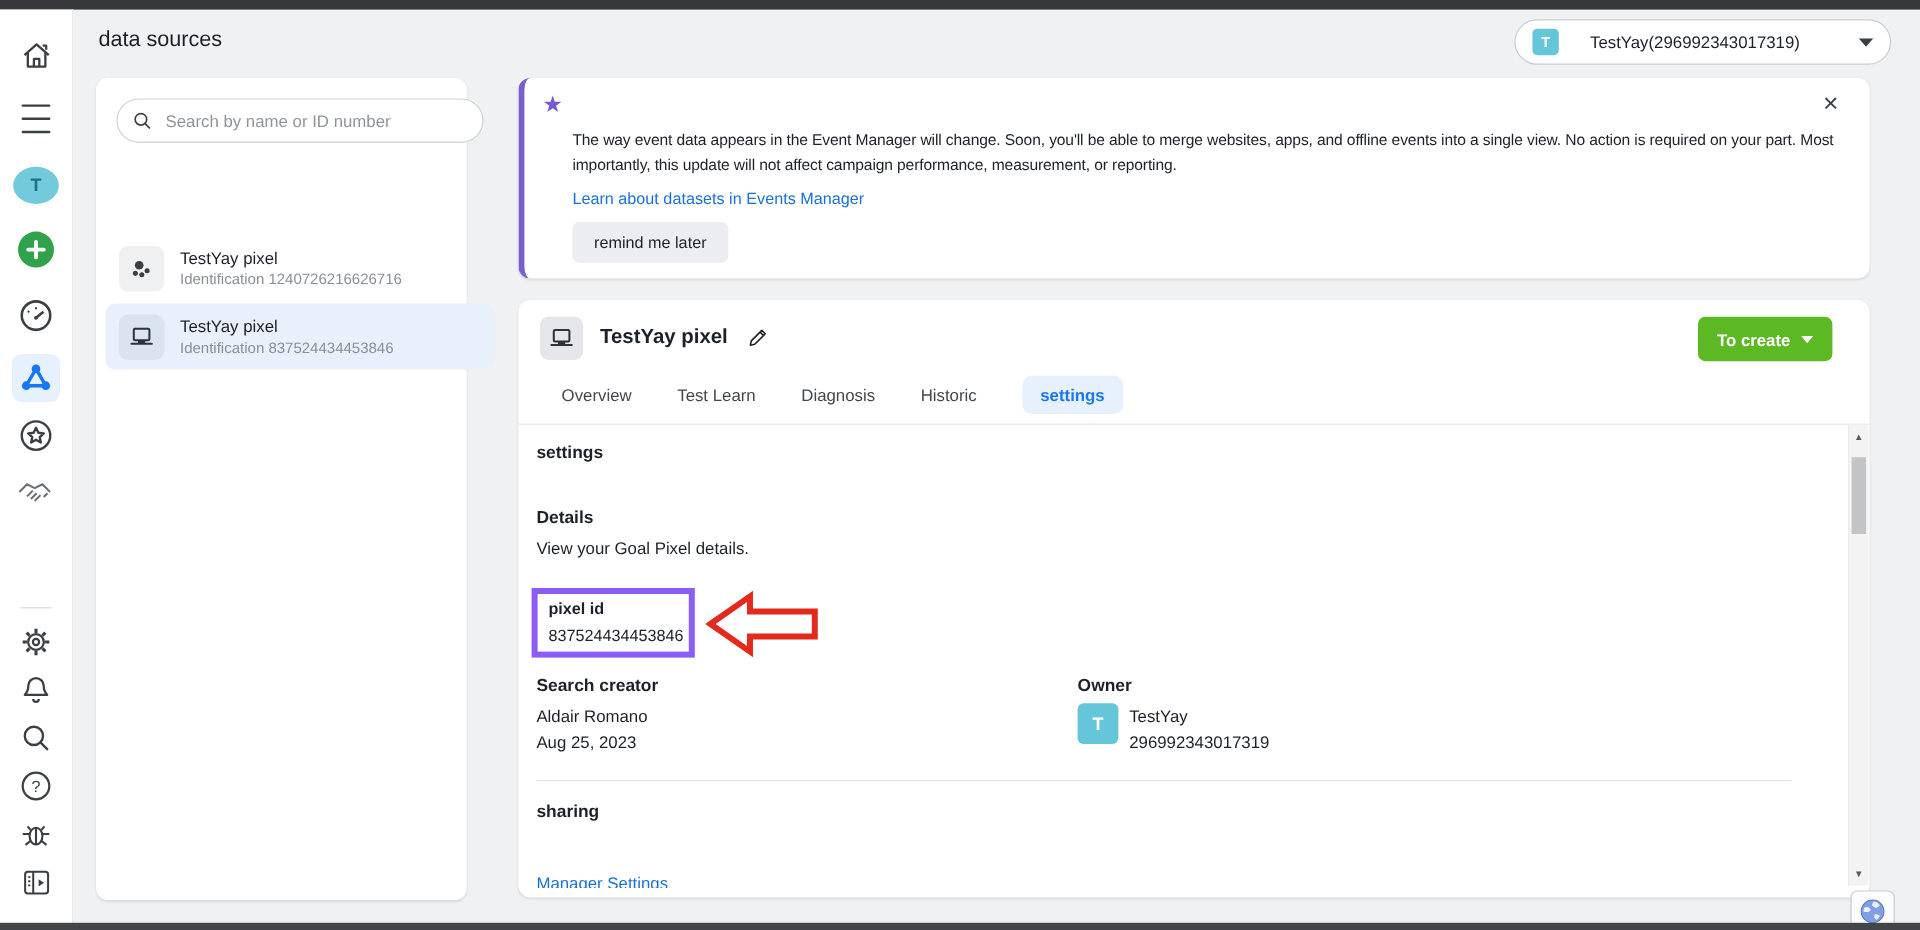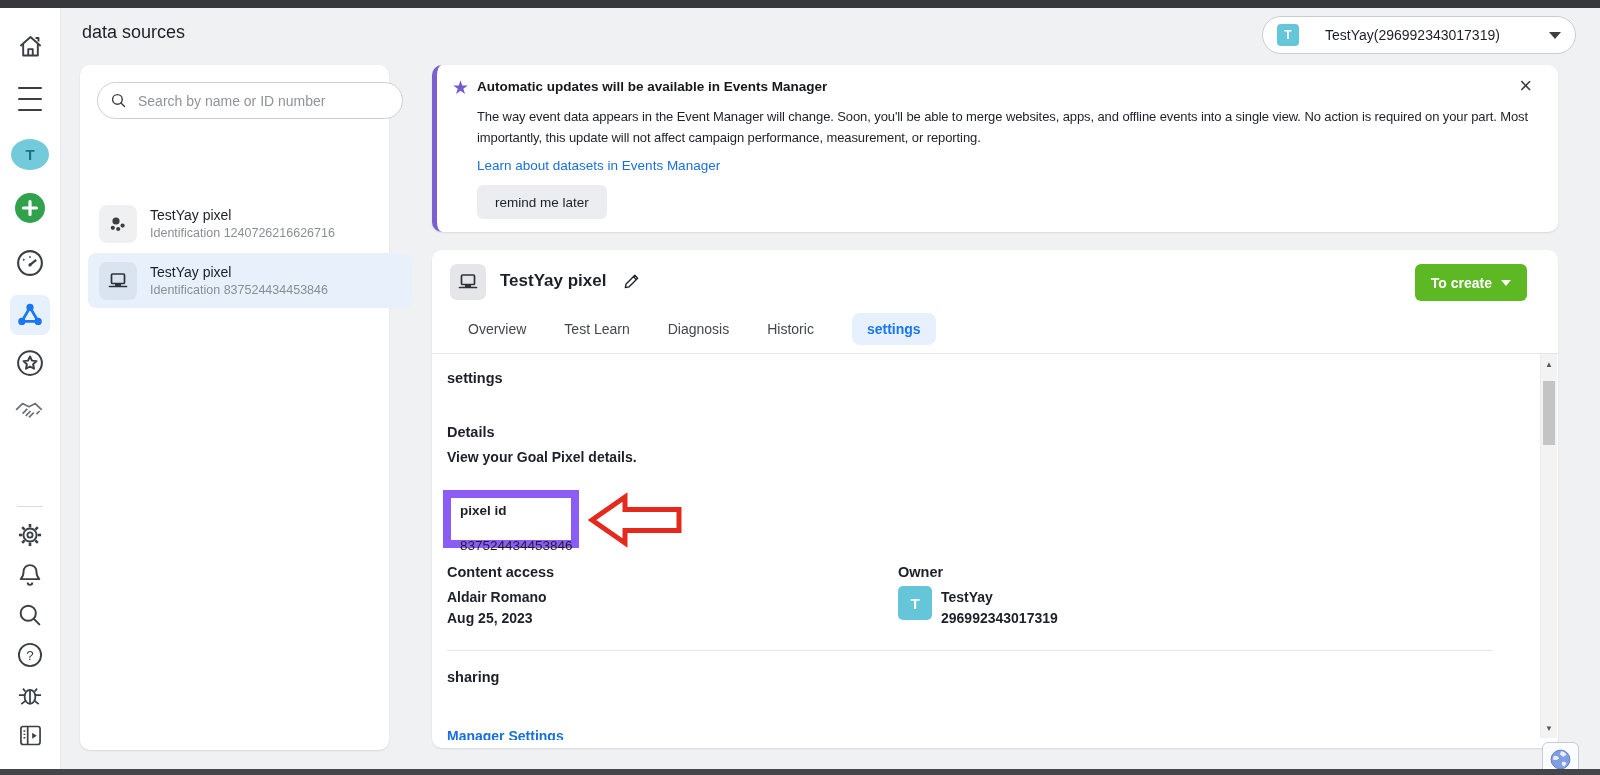--- a/index.html
+++ b/index.html
@@ -60,24 +60,24 @@
   .pencil{position:absolute;left:190px;top:22px;cursor:pointer;}
   .create-btn{position:absolute;right:31px;top:14px;height:37px;padding:0 16px;background:#5cb823;border:none;border-radius:6px;
     color:#fff;font-weight:bold;font-size:14px;font-family:inherit;display:flex;align-items:center;gap:9px;cursor:pointer;}
   .caret-white{width:0;height:0;border-left:5px solid transparent;border-right:5px solid transparent;border-top:6px solid #fff;}
   .tabs{position:absolute;left:36px;top:61px;height:36px;display:flex;align-items:center;gap:38px;}
   .tab{font-size:14px;color:#42474d;cursor:pointer;white-space:nowrap;}
   .tab.sel{background:#e7f0fd;color:#1877f2;font-weight:bold;padding:8px 15px;border-radius:8px;}
   .card-div{position:absolute;left:0;top:103px;width:1126px;height:1px;background:#e4e6ea;}
   .viewport{position:absolute;left:0;top:104px;width:1108px;height:386px;overflow:hidden;}
   .h-sec{position:absolute;left:15px;font-size:14.5px;font-weight:bold;color:#1c2028;}
-  .p-txt{position:absolute;left:15px;font-size:14px;color:#1c2028;font-weight:bold;}
-  .anno-box{position:absolute;left:11px;top:136px;width:136px;height:58px;border:8px solid #8b5cf6;box-sizing:border-box;padding:5px 0 0 9px;}
+  .p-txt{position:absolute;left:15px;font-size:14px;color:#1c2028;}
+  .anno-box{position:absolute;left:11px;top:136px;width:136px;height:58px;border:5px solid #8b5cf6;box-sizing:border-box;padding:5px 0 0 9px;}
   .anno-box .lbl{font-size:13.5px;font-weight:bold;color:#1c2028;}
-  .anno-box .val{font-size:13.5px;color:#1c2028;margin-top:20px;}
+  .anno-box .val{font-size:13.5px;color:#1c2028;margin-top:7px;}
   .anno-arrow{position:absolute;left:156px;top:138px;}
   .owner-avatar{position:absolute;left:466px;top:232px;width:34px;height:34px;border-radius:5px;background:#66c6d9;
     color:#fff;font-weight:bold;font-size:15px;display:flex;align-items:center;justify-content:center;}
   .sec-div{position:absolute;left:15px;top:296px;width:1046px;height:1px;background:#e4e6ea;}
   .link-blue{color:#1a6fdb;text-decoration:underline;cursor:pointer;}
   
   .sbar{position:absolute;left:1108px;top:104px;width:17px;height:384px;background:#f3f3f3;border-left:1px solid #ebebeb;box-sizing:border-box;}
   .sbar .arr{position:absolute;left:0;width:16px;height:16px;font-size:8px;color:#55595e;display:flex;align-items:center;justify-content:center;cursor:pointer;}
   .sbar .thumb{position:absolute;left:2px;top:27px;width:12px;height:64px;background:#c2c4c6;cursor:pointer;}
   
@@ -234,21 +234,20 @@
     </div>
     <div class="src-texts">
       <div class="src-title">TestYay pixel</div>
       <div class="src-sub">Identification 837524434453846</div>
     </div>
   </div>
 </section>
 
 <section class="abs card banner">
   <div class="banner-star">★</div>
-  <div class="banner-title">Automatic updates will be available in Events Manager</div>
   <div class="banner-body">The way event data appears in the Event Manager will change. Soon, you'll be able to merge websites, apps, and offline events into a single view. No action is required on your part. Most importantly, this update will not affect campaign performance, measurement, or reporting.</div>
   <div class="banner-link">Learn about datasets in Events Manager</div>
   <button class="banner-btn">remind me later</button>
   <div class="banner-close">×</div>
 </section>
 
 <section class="abs card main-card">
   <div class="pix-icon">
     <svg width="24" height="24" viewBox="0 0 24 24" fill="none" stroke="#2f3338" stroke-width="1.7">
         <rect x="5.5" y="5" width="13" height="9.5" rx="1"></rect>
@@ -285,21 +284,21 @@
     <div class="anno-box">
       <div class="lbl">pixel id</div>
       <div class="val">837524434453846</div>
     </div>
     <div class="anno-arrow">
       <svg width="95" height="57" viewBox="0 0 95 57">
           <polygon points="4,28 37,5 37,17.5 91,17.5 91,38.5 37,38.5 37,51" fill="#fff" stroke="#e42a1d" stroke-width="5" stroke-linejoin="miter"></polygon>
         </svg>
     </div>
 
-    <div class="h-sec" style="top:210px">Content access</div>
+    <div class="h-sec" style="top:210px">Search creator</div>
     <div class="p-txt" style="top:235px">Aldair Romano</div>
     <div class="p-txt" style="top:256px">Aug 25, 2023</div>
 
     <div class="h-sec" style="left:466px;top:210px">Owner</div>
     <div class="owner-avatar">T</div>
     <div class="p-txt" style="left:509px;top:235px">TestYay</div>
     <div class="p-txt" style="left:509px;top:256px">296992343017319</div>
 
     <div class="sec-div"></div>
     <div class="h-sec" style="top:315px">sharing</div>

